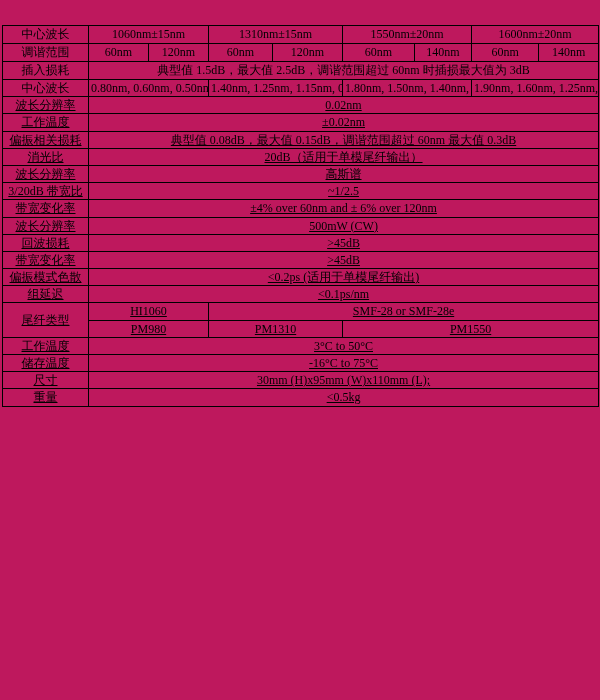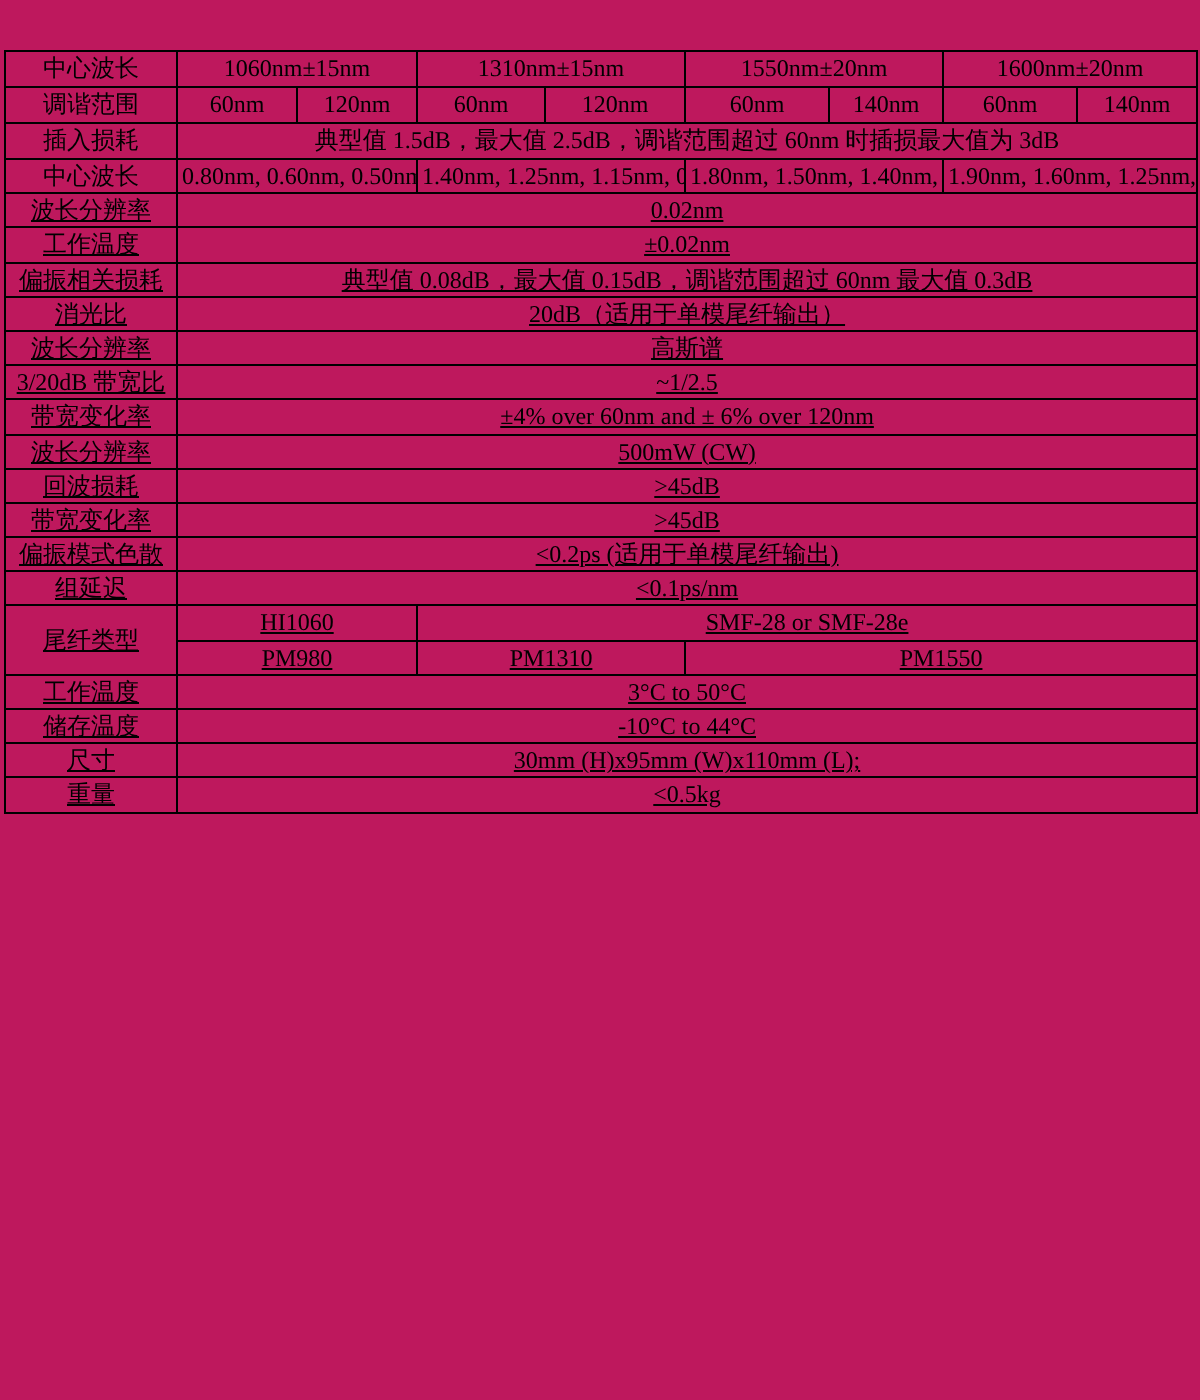--- a/index.html
+++ b/index.html
@@ -181,21 +181,21 @@
       <td colspan="2">PM1310</td>
       <td colspan="4">PM1550</td>
     </tr>
 
     <tr class="r-sm">
       <td class="lbl">工作温度</td>
       <td colspan="8">3°C to 50°C</td>
     </tr>
     <tr class="r-sm">
       <td class="lbl">储存温度</td>
-      <td colspan="8">-10°C to 44°C</td>
+      <td colspan="8">-16°C to 75°C</td>
     </tr>
     <tr class="r-sm">
       <td class="lbl">尺寸</td>
       <td colspan="8">30mm (H)x95mm (W)x110mm (L);</td>
     </tr>
     <tr class="r-sm">
       <td class="lbl">重量</td>
       <td colspan="8">&lt;0.5kg</td>
     </tr>
   </tbody>

